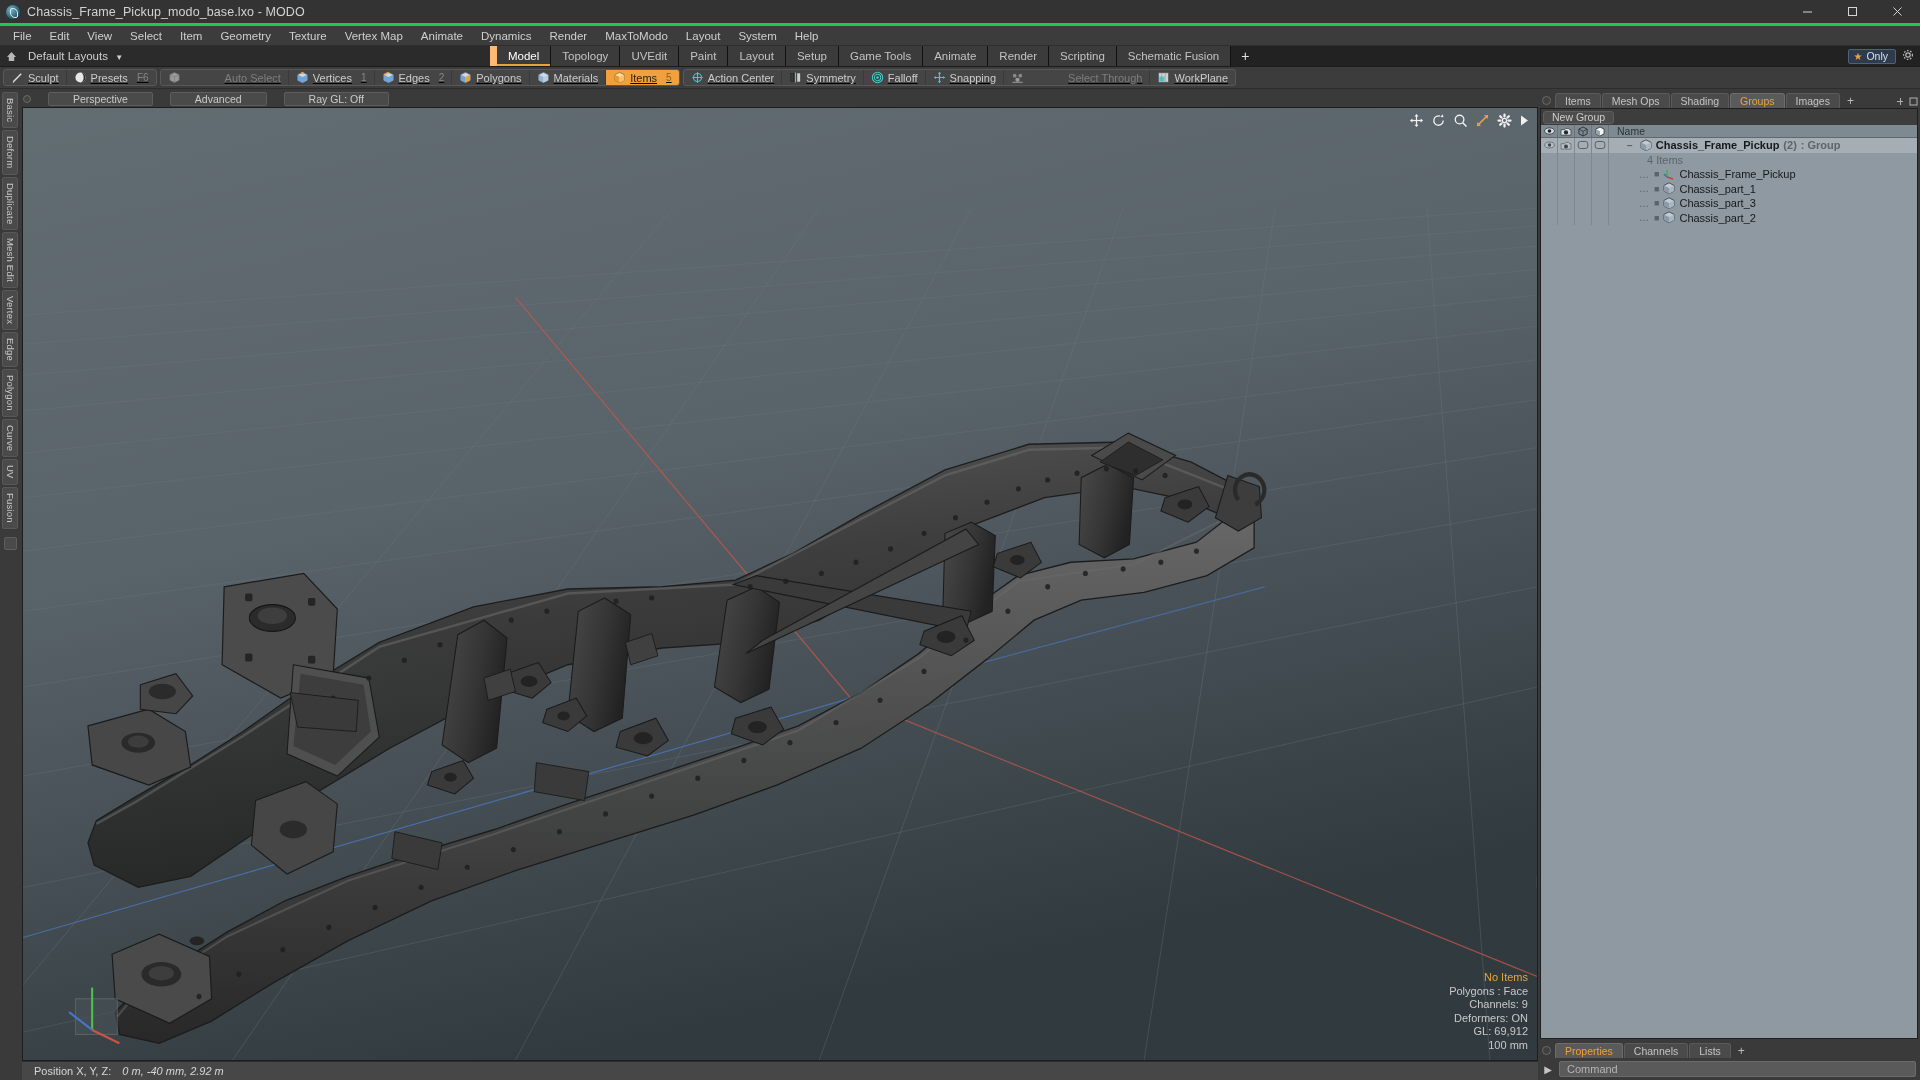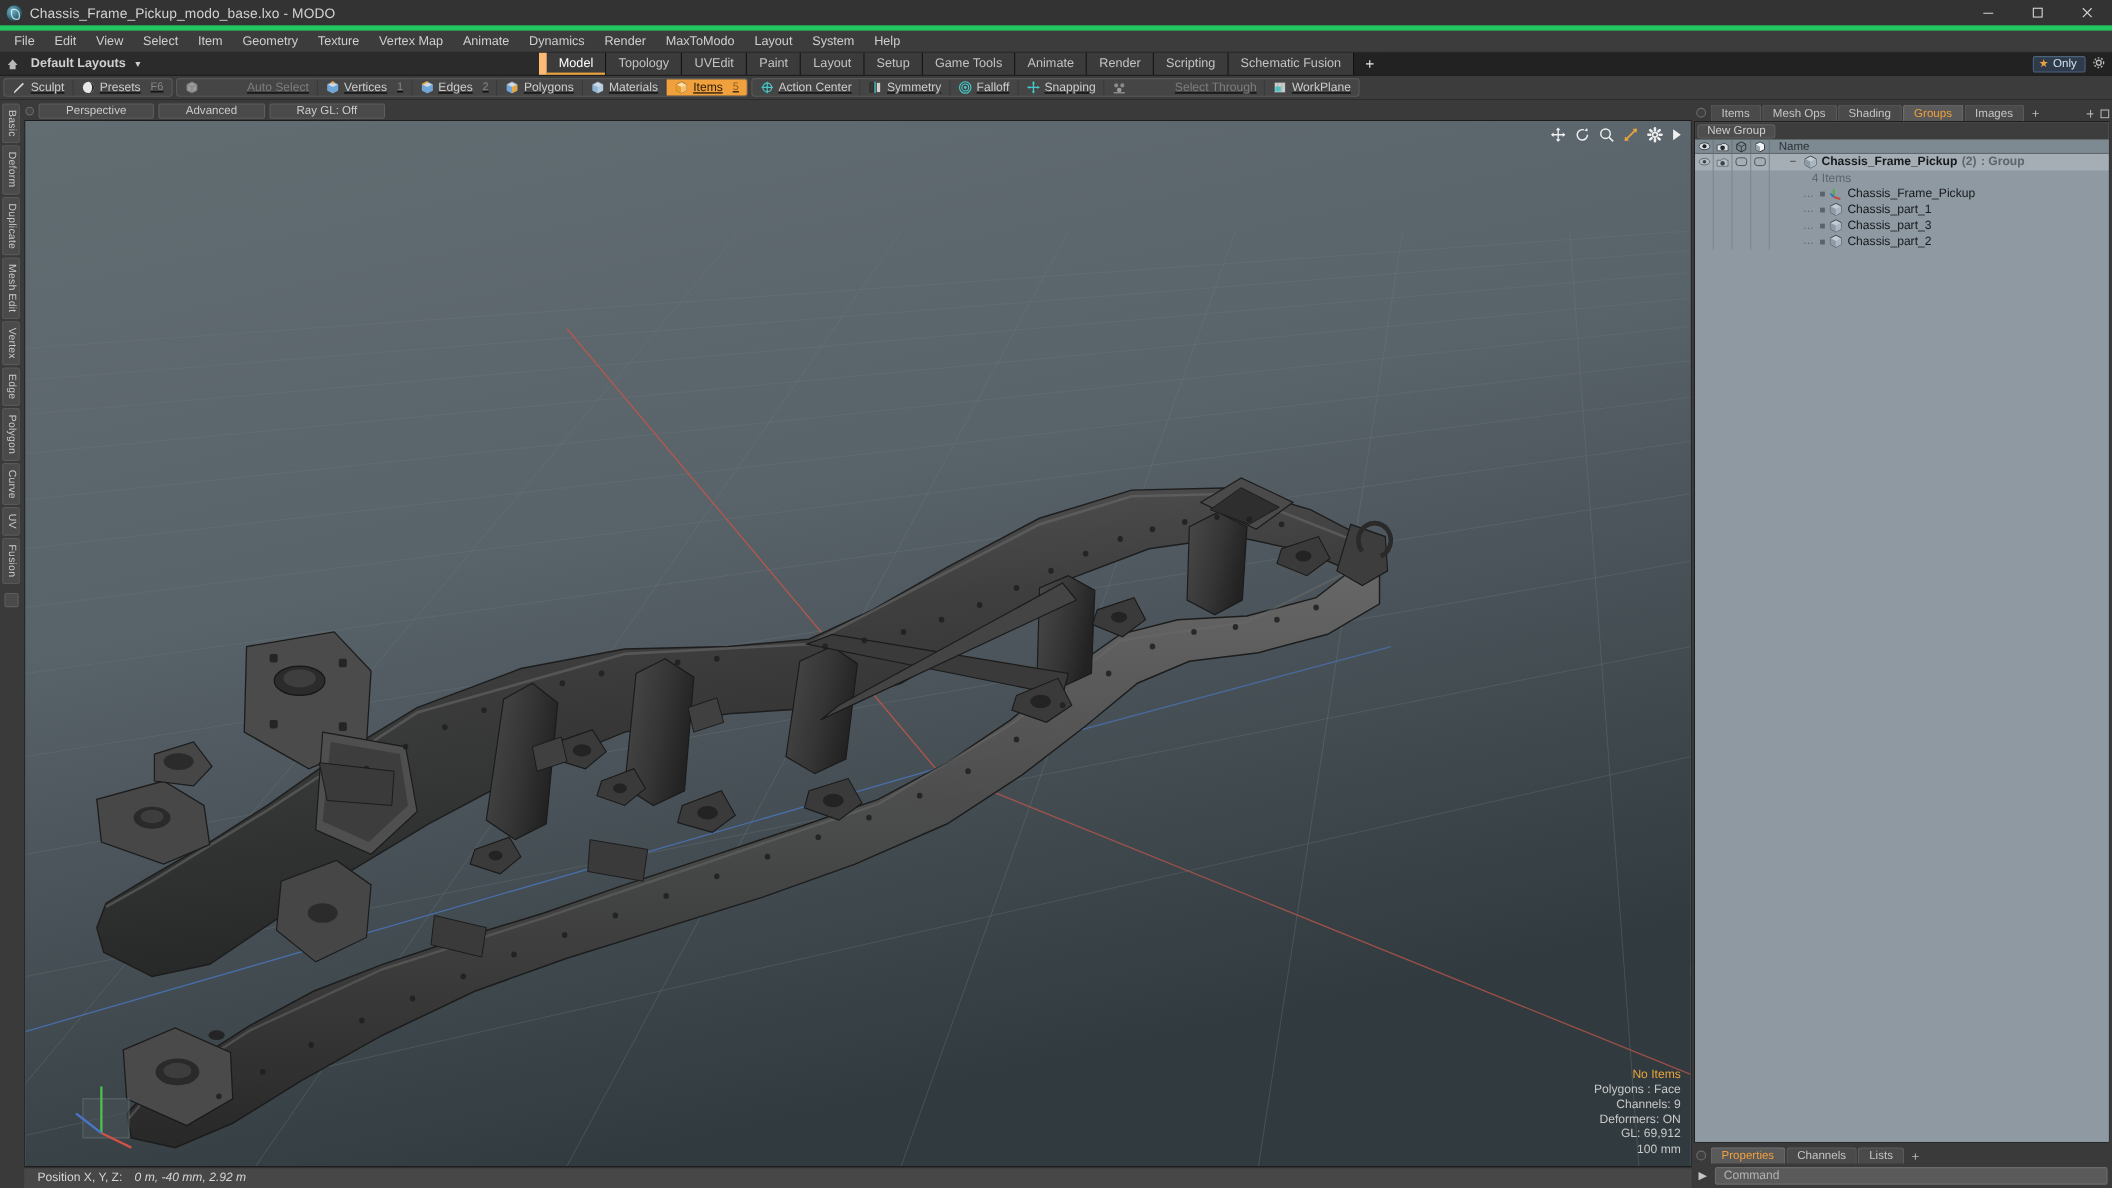--- a/index.html
+++ b/index.html
@@ -8,42 +8,42 @@
     background: #3a3a3a;
     font-family: "Liberation Sans", sans-serif;
     overflow: hidden;
     -webkit-font-smoothing: antialiased;
   }
   .app { position: relative; width: 1920px; height: 1080px; display: flex; flex-direction: column; }
 
   
   .titlebar {
     height: 41px; background: #333333; display: flex; align-items: center;
-    border-bottom: 5px solid #22c55e; flex: 0 0 23px;
+    border-bottom: 3px solid #22c55e; flex: 0 0 23px;
   }
   .tb-icon { width: 14px; height: 14px; margin-left: 6px; margin-right: 7px; border-radius: 50%;
     background: radial-gradient(circle at 35% 35%, #6fb6c9 0%, #2c6576 60%, #15343e 100%);
     position: relative; flex: 0 0 14px; }
   .tb-icon::after { content: ""; position: absolute; left: 4px; top: 3px; width: 6px; height: 8px;
     border: 1.5px solid #d8e8ee; border-radius: 2px 5px 2px 5px; }
   .tb-title { color: #d2d2d2; font-size: 12.5px; letter-spacing: .1px; }
   .tb-spacer { flex: 1; }
   .tb-btn { width: 45px; height: 23px; display: flex; align-items: center; justify-content: center;
     color: #d5d5d5; font-size: 13px; }
   .tb-btn svg { display: block; }
 
   
   .menubar { height: 20px; background: #3c3c3c; display: flex; align-items: center;
     border-bottom: 1px solid #2e2e2e; flex: 0 0 20px; padding-left: 4px; }
   .menu-item { color: #cfcfcf; font-size: 11.5px; padding: 0 9px; height: 20px; line-height: 20px; cursor: default; }
 
   
   .layoutbar { height: 21px; background: #222222; display: flex; align-items: stretch;
     flex: 0 0 21px; border-bottom: 1px solid #1c1c1c; }
-  .ll-left { display: flex; align-items: center; width: 490px; flex: 0 0 490px; background: #2b2b2b; font-weight: bold; }
+  .ll-left { display: flex; align-items: center; width: 490px; flex: 0 0 490px; background: #2b2b2b; }
   .ll-home { width: 22px; display: flex; align-items: center; justify-content: center; color: #b8b8b8; font-size: 11px; }
   .ll-combo { color: #cfcfcf; font-size: 11.5px; padding-left: 6px; }
   .lt-wrap { display: flex; align-items: stretch; flex: 1; background: #222222; }
   .lt { color: #c3c3c3; font-size: 11.5px; padding: 0 11px; display: flex; align-items: center;
     border-right: 1px solid #111; background: #3b3b3b; position: relative; }
   .lt:first-child { border-left: 7px solid #fdba74; }
   .lt.active { background: #3b3b3b; color: #fff; }
   .lt.active::after { content: ""; position: absolute; left: 0; right: 0; bottom: 0; height: 2px; background: #e8a33d; }
   .lt-plus { color: #e2e2e2; font-size: 14px; padding: 0 10px; display: flex; align-items: center; }
   .lt-fill { flex: 1; background: #222; }
@@ -76,21 +76,21 @@
   
   .vtabs { width: 20px; flex: 0 0 20px; background: #3a3a3a; display: flex; flex-direction: column;
     align-items: center; padding-top: 3px; }
   .vtab { width: 16px; background: #4a4a4a; border: 1px solid #585858; border-radius: 2px; margin-bottom: 2px;
     writing-mode: vertical-rl; text-orientation: mixed; color: #c9c9c9; font-size: 9.5px;
     padding: 5px 1px; text-align: center; letter-spacing: .2px; }
   .vtab-sq { width: 13px; height: 13px; background: #4a4a4a; border: 1px solid #5d5d5d; border-radius: 2px; margin-top: 6px; }
 
   
   .vpcol { flex: 1; display: flex; flex-direction: column; min-width: 0; padding: 2px 0 0 0; }
-  .vp-header { height: 16px; display: flex; align-items: center; gap: 4px; padding-left: 3px; flex: 0 0 16px; }
+  .vp-header { height: 16px; display: flex; align-items: center; gap: 17px; padding-left: 3px; flex: 0 0 16px; }
   .vph-dot { width: 8px; height: 8px; border-radius: 50%; border: 1px solid #6a6a6a; background: #444; }
   .vph-tab { height: 14px; background: #4a4a4a; border: 1px solid #5d5d5d; border-radius: 2px;
     color: #cbcbcb; font-size: 10.5px; padding: 0 12px; display: flex; align-items: center; }
   .vph-tab.wide { padding: 0 24px; }
 
   .viewport { flex: 1; position: relative; background: #5b6569; border: 1px solid #1d1d1d; margin: 0 0 0 2px;
     overflow: hidden; }
   .vp-icons { position: absolute; right: 7px; top: 5px; display: flex; gap: 7px; align-items: center; z-index: 6; }
   .vp-icons svg { display: block; }
 

